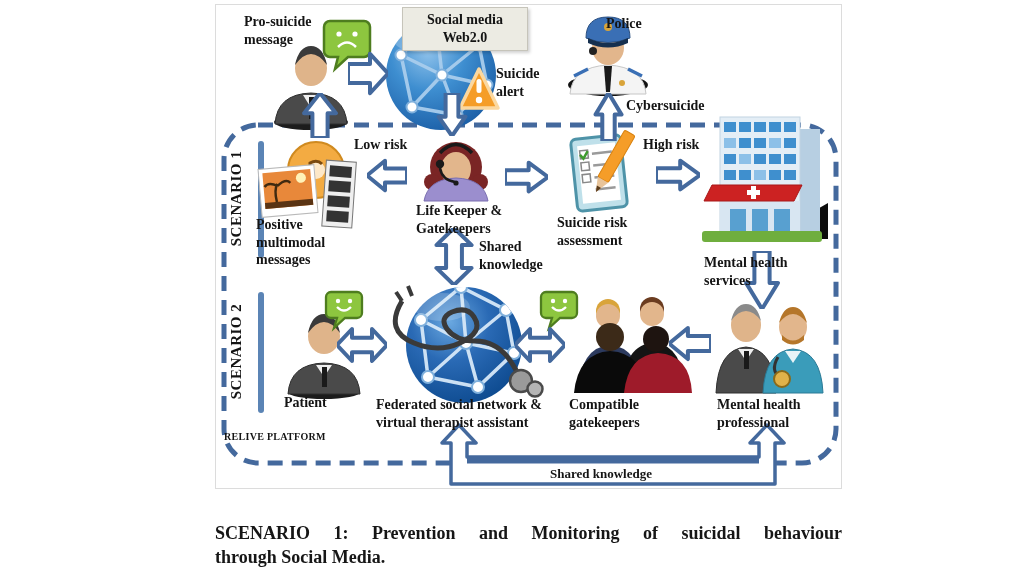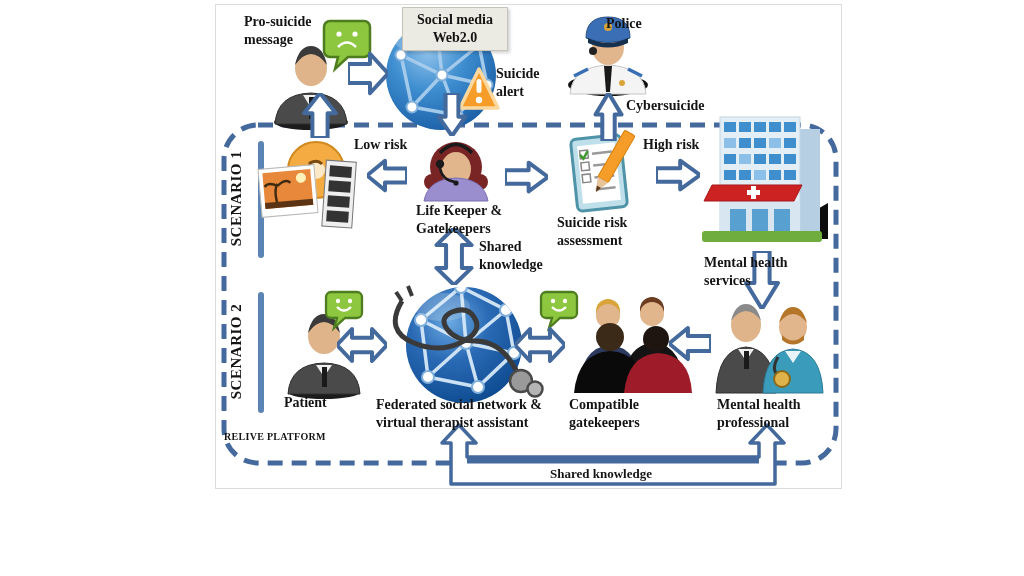--- a/index.html
+++ b/index.html
@@ -8,21 +8,21 @@
   .panel{position:absolute;left:207px;top:4px;width:627px;height:485px;
          background:#fff;border:1px solid #dcdcdc;box-sizing:border-box;}
   .base{position:absolute;left:0;top:0;width:625px;height:483px;z-index:1;}
   .arrow{position:absolute;z-index:2;}
   .arrow polygon{fill:#ffffff;stroke:#44699d;stroke-width:4px;stroke-linejoin:round;}
   .lbl{position:absolute;z-index:3;font-weight:700;font-size:14px;line-height:1.25;
        color:#141414;white-space:pre-line;}
   .tc{text-align:left;} .tl{text-align:left;}
   .tag-box{position:absolute;z-index:3;background:#ecebe3;border:1px solid #c6c4ba;
        box-shadow:2px 2px 3px rgba(0,0,0,.18);font-weight:700;font-size:14px;
-       line-height:1.3;text-align:center;color:#141414;white-space:pre-line;padding:3px 2px;}
+       line-height:1.3;text-align:center;color:#141414;white-space:pre-line;padding:3px 12px;}
   .vlab{position:absolute;z-index:3;width:110px;text-align:center;font-weight:700;
        font-size:15px;letter-spacing:.5px;color:#141414;transform:rotate(-90deg);}
   .whitebg{background:#fff;padding:0 4px;}
   .caption{position:absolute;left:207px;top:522px;width:627px;z-index:4;
        font-weight:700;font-size:18px;color:#161616;line-height:1.32;}
   .cap1{text-align:justify;text-align-last:justify;}
   .cap2{text-align:left;}
 </style>
 </head>
 <body>
@@ -319,31 +319,38 @@
 Web2.0</div>
     <div class="lbl tc" style="left:280px;top:60px;width:64px">Suicide
 alert</div>
     <div class="lbl tl" style="left:390px;top:10px;width:60px">Police</div>
     <div class="lbl tl" style="left:410px;top:92px;width:110px">Cybersuicide</div>
     <div class="lbl tc" style="left:138px;top:131px;width:70px">Low risk</div>
     <div class="lbl tc" style="left:200px;top:197px;width:120px">Life Keeper &amp;
 Gatekeepers</div>
     <div class="lbl tl" style="left:263px;top:233px;width:90px">Shared
 knowledge</div>
+    <div class="lbl tc" style="left:40px;top:211px;width:106px">Positive
+multimodal
+messages</div>
     <div class="lbl tc" style="left:341px;top:209px;width:104px">Suicide risk
 assessment</div>
     <div class="lbl tc" style="left:427px;top:131px;width:74px">High risk</div>
     <div class="lbl tc" style="left:488px;top:249px;width:106px">Mental health
 services</div>
     <div class="lbl tc" style="left:68px;top:389px;width:64px">Patient</div>
     <div class="lbl tc" style="left:160px;top:391px;width:186px">Federated social network &amp;
 virtual therapist assistant</div>
     <div class="lbl tc" style="left:353px;top:391px;width:104px">Compatible
 gatekeepers</div>
     <div class="lbl tc" style="left:501px;top:391px;width:104px">Mental health
 professional</div>
     <div class="lbl tc whitebg" style="left:330px;top:461px;width:134px;font-size:13px">Shared knowledge</div>
     <div class="lbl tl" style="left:8px;top:426px;width:180px;font-size:10px;letter-spacing:.3px">RELIVE PLATFORM</div>
     <div class="vlab" style="left:-35px;top:185px">SCENARIO 1</div>
     <div class="vlab" style="left:-35px;top:338px">SCENARIO 2</div>
   </div>
 
+  <div class="caption">
+    <div class="cap1">SCENARIO 1: Prevention and Monitoring of suicidal behaviour</div>
+    <div class="cap2">through Social Media.</div>
+  </div>
 </div>
 
 </body></html>

